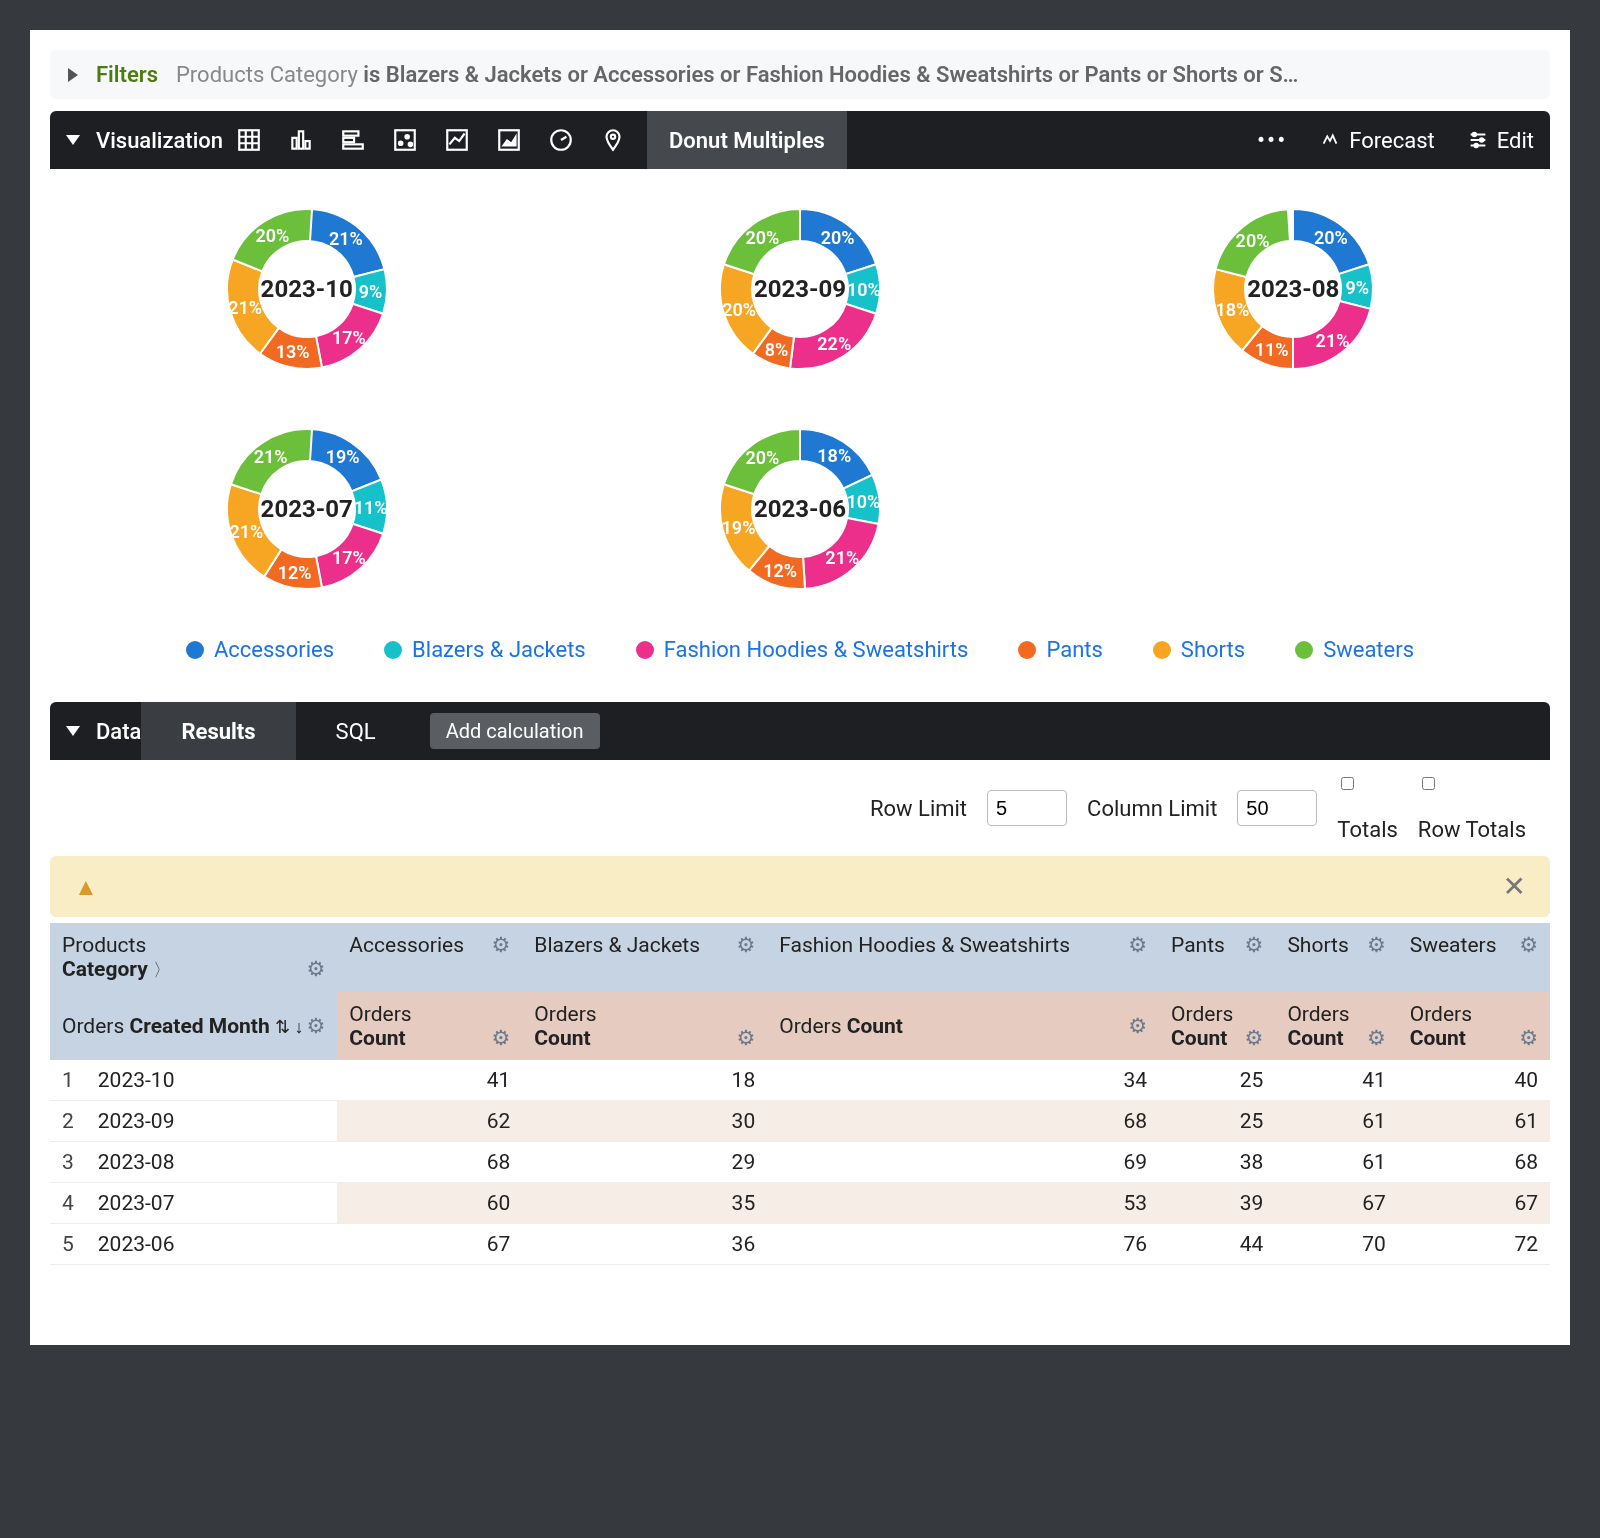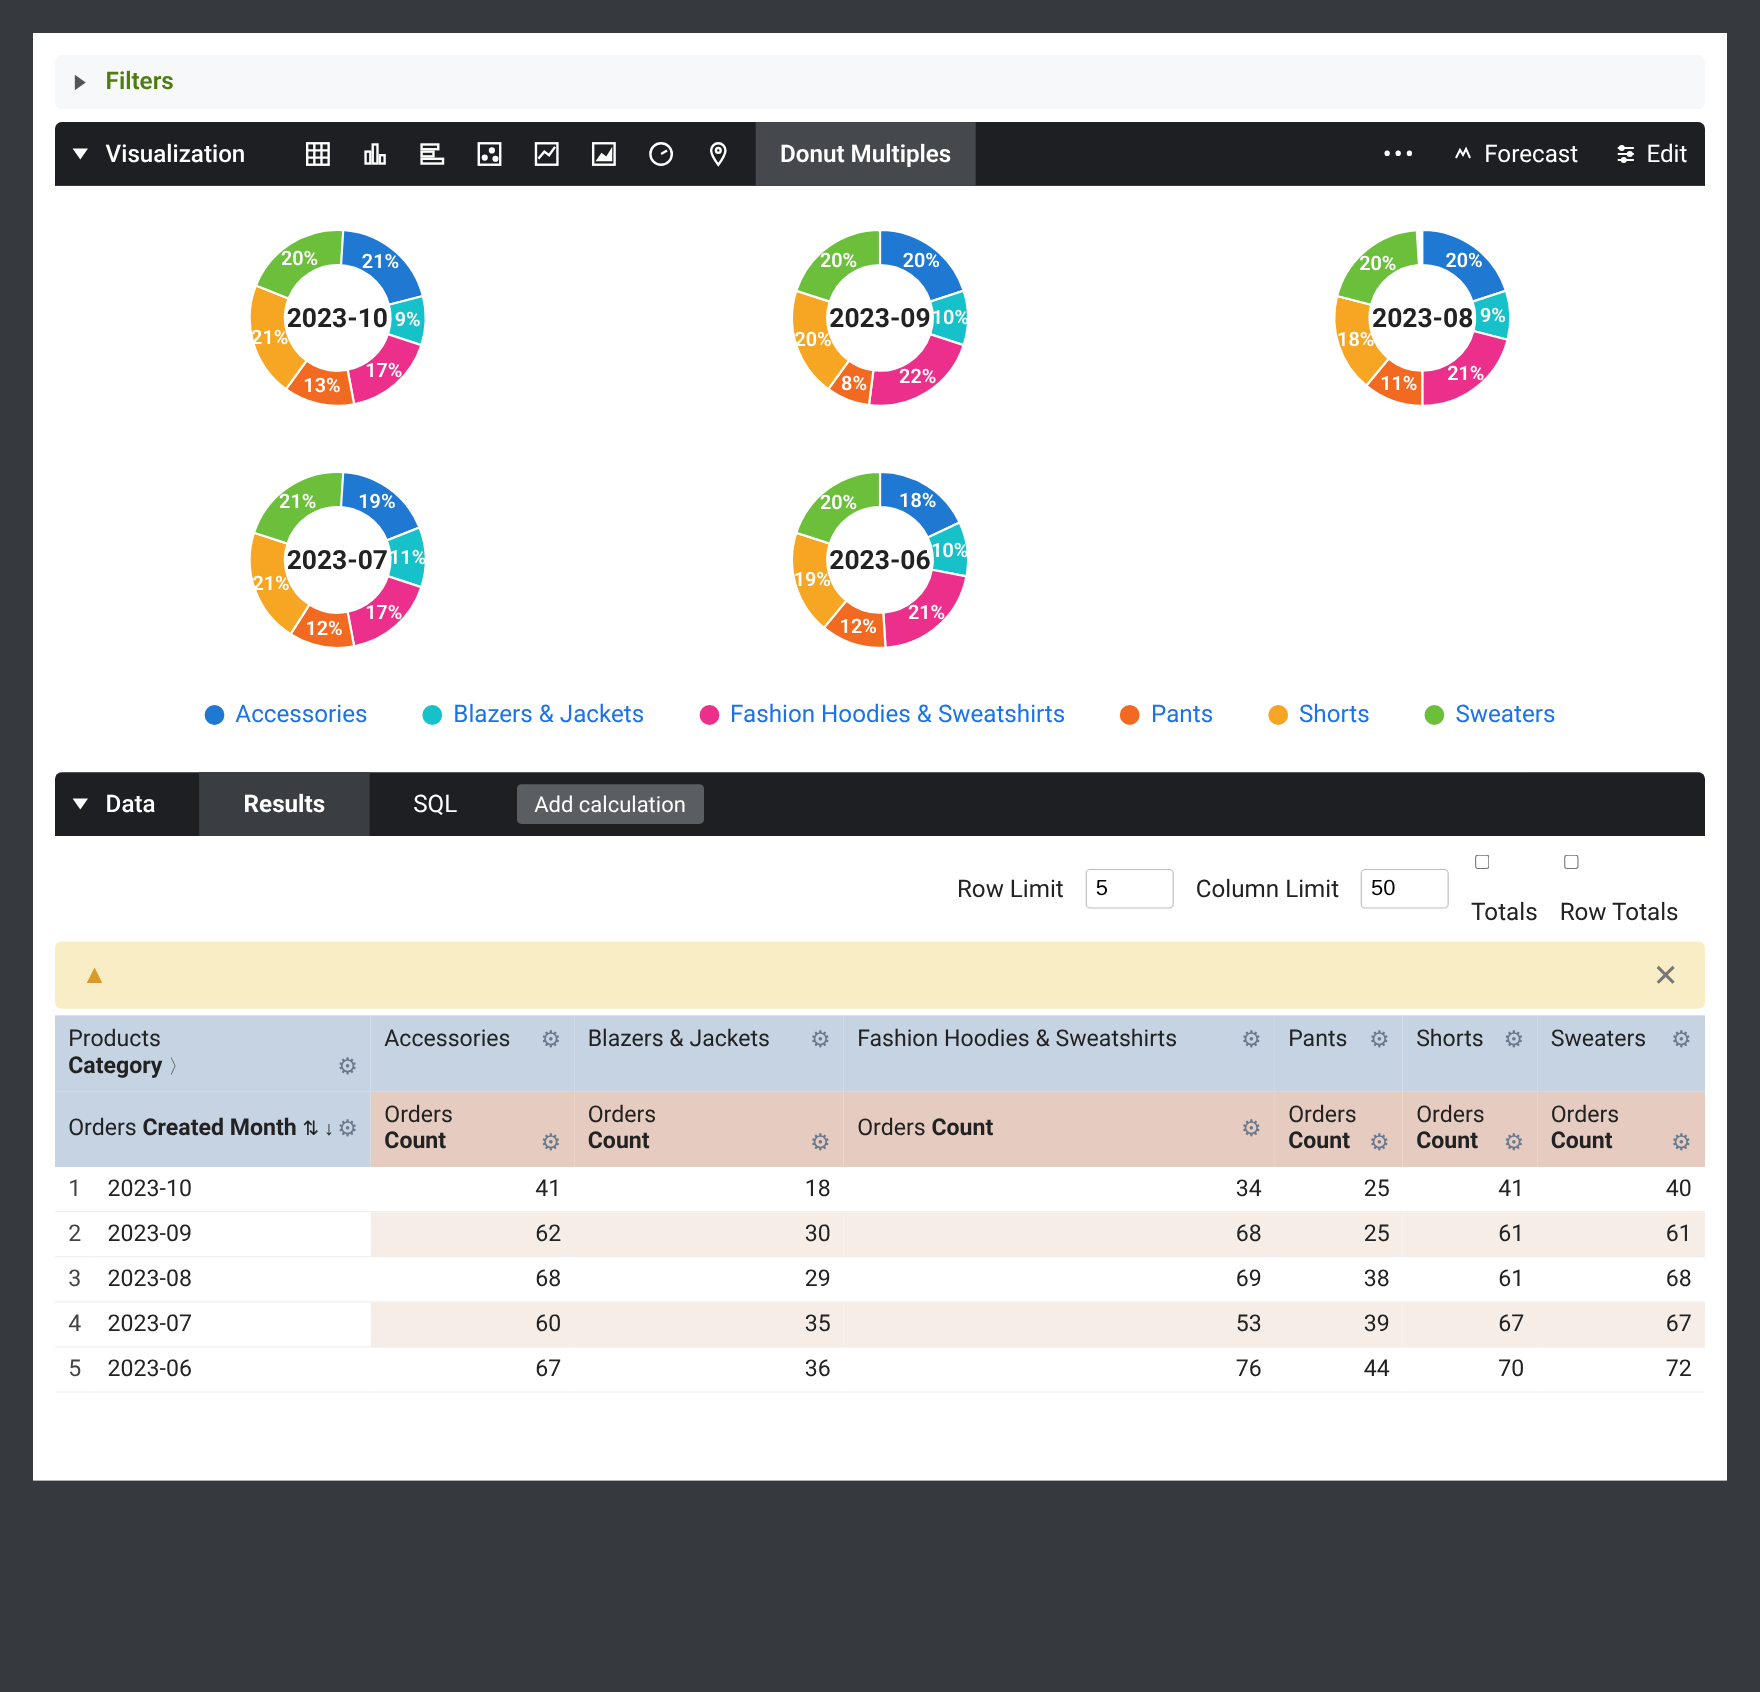--- a/index.html
+++ b/index.html
@@ -37,21 +37,21 @@
   .blackbar {
     background: #1d1f22;
     color: #fff;
     display: flex;
     align-items: center;
     height: 58px;
     border-radius: 6px 6px 0 0;
     font-size: 22px;
   }
   .blackbar .collapse { margin: 0 16px; width:0;height:0;border-left:7px solid transparent;border-right:7px solid transparent;border-top:10px solid #fff; }
-  .blackbar .title { font-weight: 500; margin-right: 40px; }
+  .blackbar .title { font-weight: 500; }
   .blackbar .iconbtn {
     width: 44px; height: 44px; display:flex;align-items:center;justify-content:center;
     cursor:pointer; border-radius:4px; margin:0 4px;
   }
   .blackbar .iconbtn svg { width:26px; height:26px; stroke:#fff; fill:none; stroke-width:2; }
   .blackbar .tab-donut {
     background:#45484c; padding:0 22px; height:100%; display:flex;align-items:center;
     font-weight:600; margin-left:8px;
   }
   .blackbar .spacer { flex:1; }
@@ -105,20 +105,23 @@
   .sorticon { font-size:18px; }
 </style>
 </head>
 <body>
 
 <div class="page">
 
   <div class="filters-bar">
     <div class="arrow"></div>
     <span class="label">Filters</span>
+    <span class="text">
+      <span>Products Category</span> <b>is Blazers &amp; Jackets or Accessories or Fashion Hoodies &amp; Sweatshirts or Pants or Shorts or S…</b>
+    </span>
   </div>
 
   <div class="blackbar">
     <div class="collapse"></div>
     <span class="title">Visualization</span>
     <div class="iconbtn">
         <svg viewBox="0 0 24 24">
           <rect x="3" y="3" width="18" height="18"></rect>
           <path d="M3 9h18M3 15h18M9 3v18M15 3v18"></path>
         </svg>

